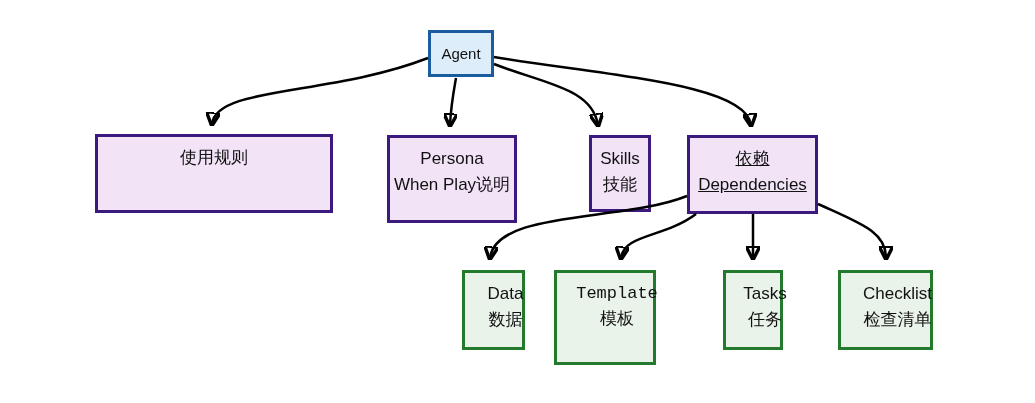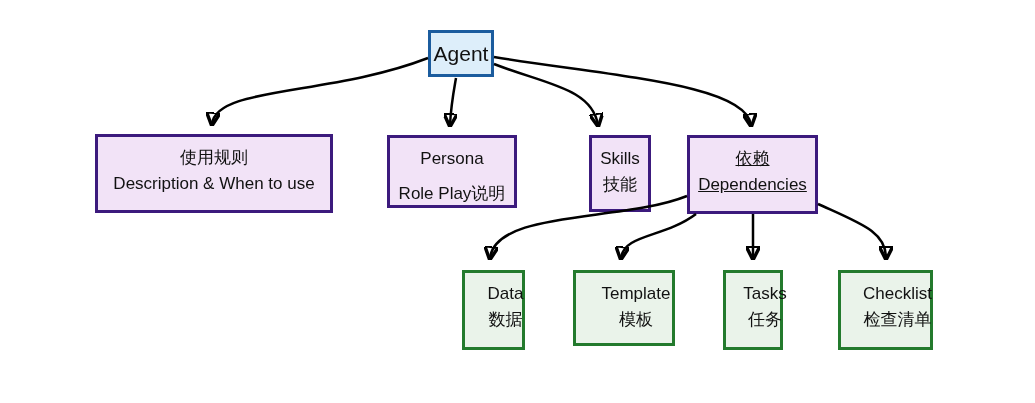--- a/index.html
+++ b/index.html
@@ -27,21 +27,21 @@
     font-size: 17px;
     line-height: 26px;
     color: #111111;
     white-space: nowrap;
   }
   .node-agent {
     justify-content: center;
     padding-top: 0;
     background: #ddeefa;
     border: 3px solid #1b5c9e;
-    font-size: 21px;
+    font-size: 15px;
   }
   .node-purple {
     background: #f2e3f7;
     border: 3px solid #3c1a7d;
   }
   .node-green {
     background: #eaf3ea;
     border: 3px solid #237a2d;
     padding-left: 24px;
   }
@@ -63,44 +63,43 @@
 <body>
 
 <div class="canvas">
 
   <div class="node node-agent" style="left:428px; top:30px; width:66px; height:47px;">
     <span>Agent</span>
   </div>
 
   <div class="node node-purple" style="left:95px; top:134px; width:238px; height:79px;">
     <span>使用规则</span>
-    <span>Description &amp; When to use</span>
   </div>
 
-  <div class="node node-purple" style="left:387px; top:135px; width:130px; height:73px;gap:9px;">
+  <div class="node node-purple" style="left:387px; top:135px; width:130px; height:88px;">
     <span>Persona</span>
-    <span>Role Play说明</span>
+    <span>When Play说明</span>
   </div>
 
   <div class="node node-purple" style="left:571px; top:135px; width:62px; height:77px;margin-left:18px;">
     <span>Skills</span>
     <span>技能</span>
   </div>
 
   <div class="node node-purple" style="left:687px; top:135px; width:131px; height:79px;text-decoration:underline;">
     <span>依赖</span>
     <span>Dependencies</span>
   </div>
 
   <div class="node node-green" style="left:462px; top:270px; width:63px; height:80px;">
     <span>Data</span>
     <span>数据</span>
   </div>
 
-  <div class="node node-green" style="left:573px; top:270px; width:102px; height:76px;">
+  <div class="node node-green" style="left:554px; top:270px; width:102px; height:95px;font-family:Liberation Mono, monospace;">
     <span>Template</span>
     <span>模板</span>
   </div>
 
   <div class="node node-green" style="left:723px; top:270px; width:60px; height:80px;">
     <span>Tasks</span>
     <span>任务</span>
   </div>
 
   <div class="node node-green" style="left:838px; top:270px; width:95px; height:80px;">

